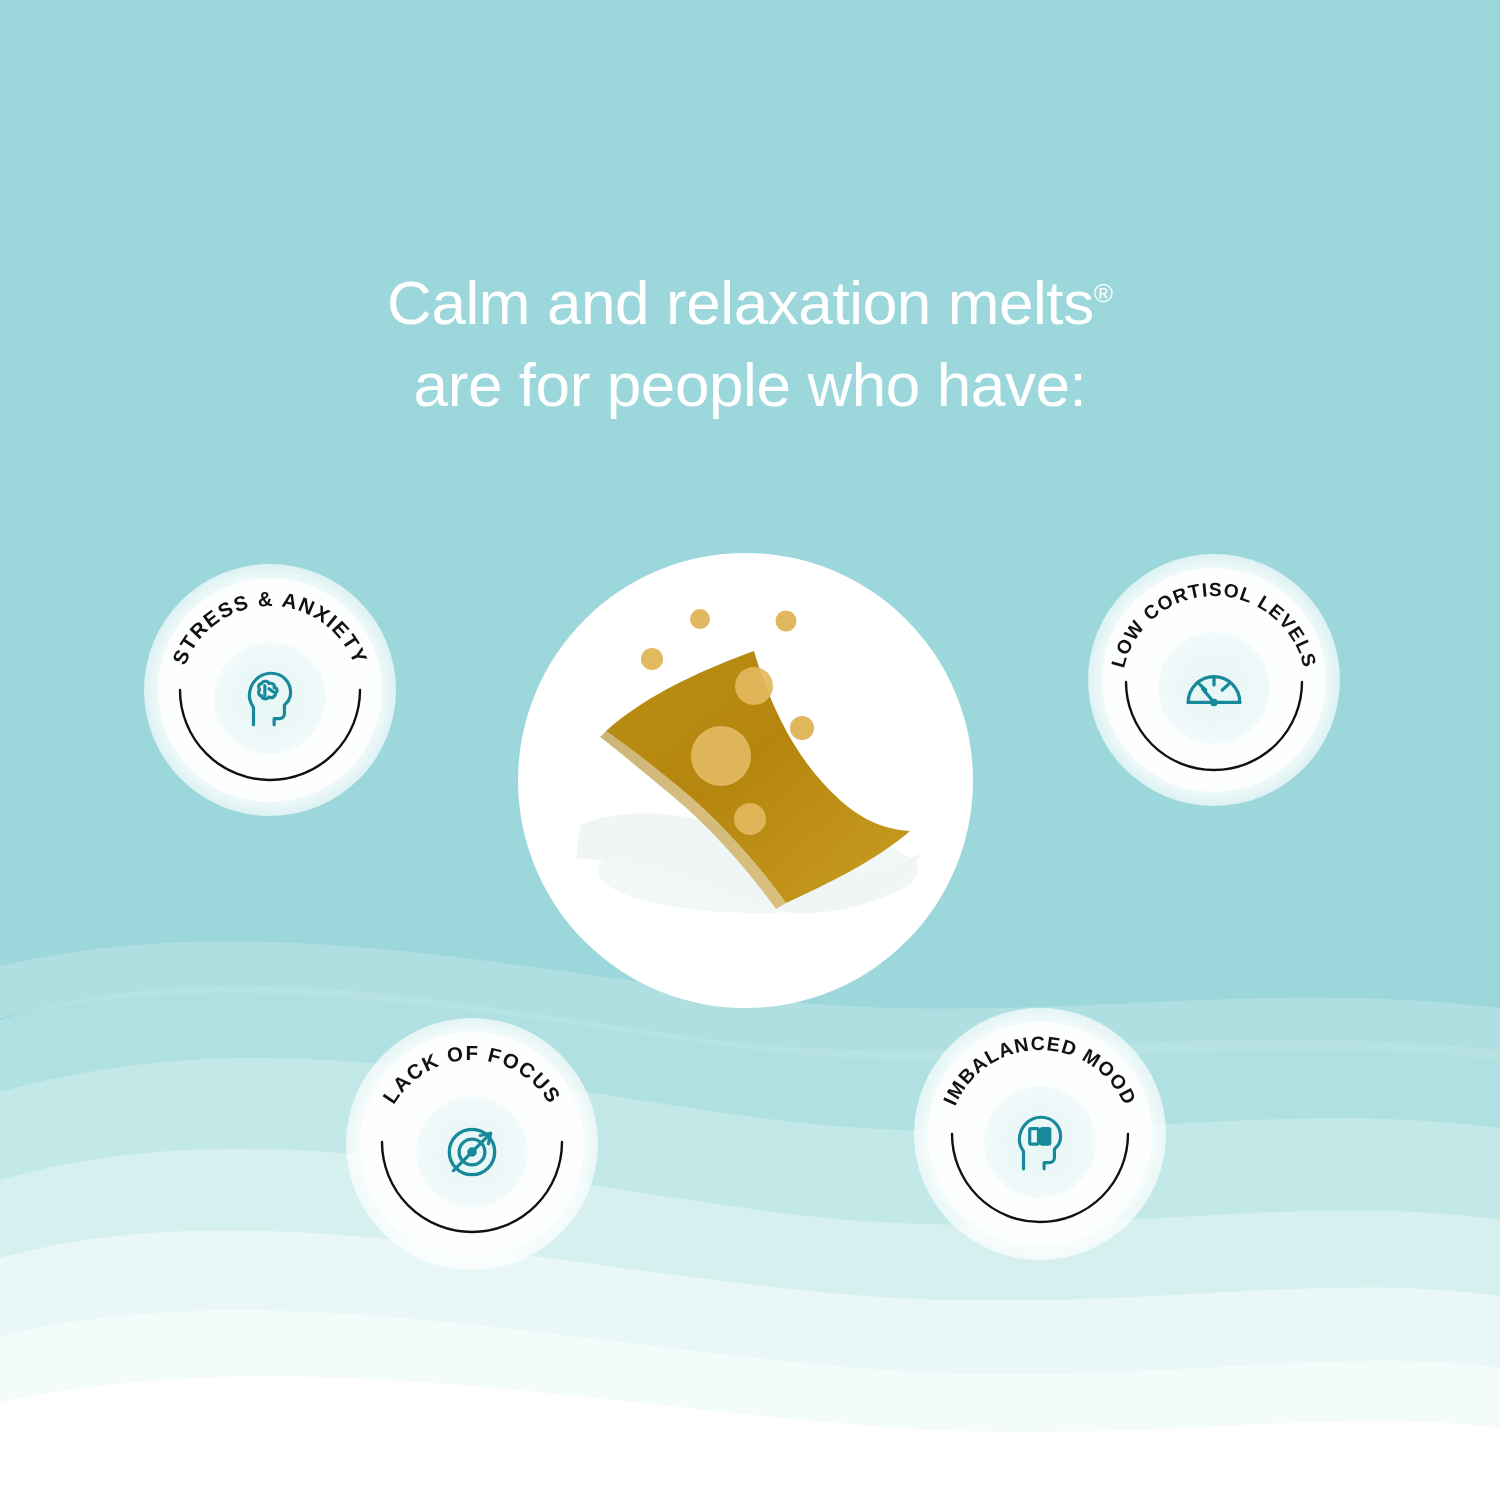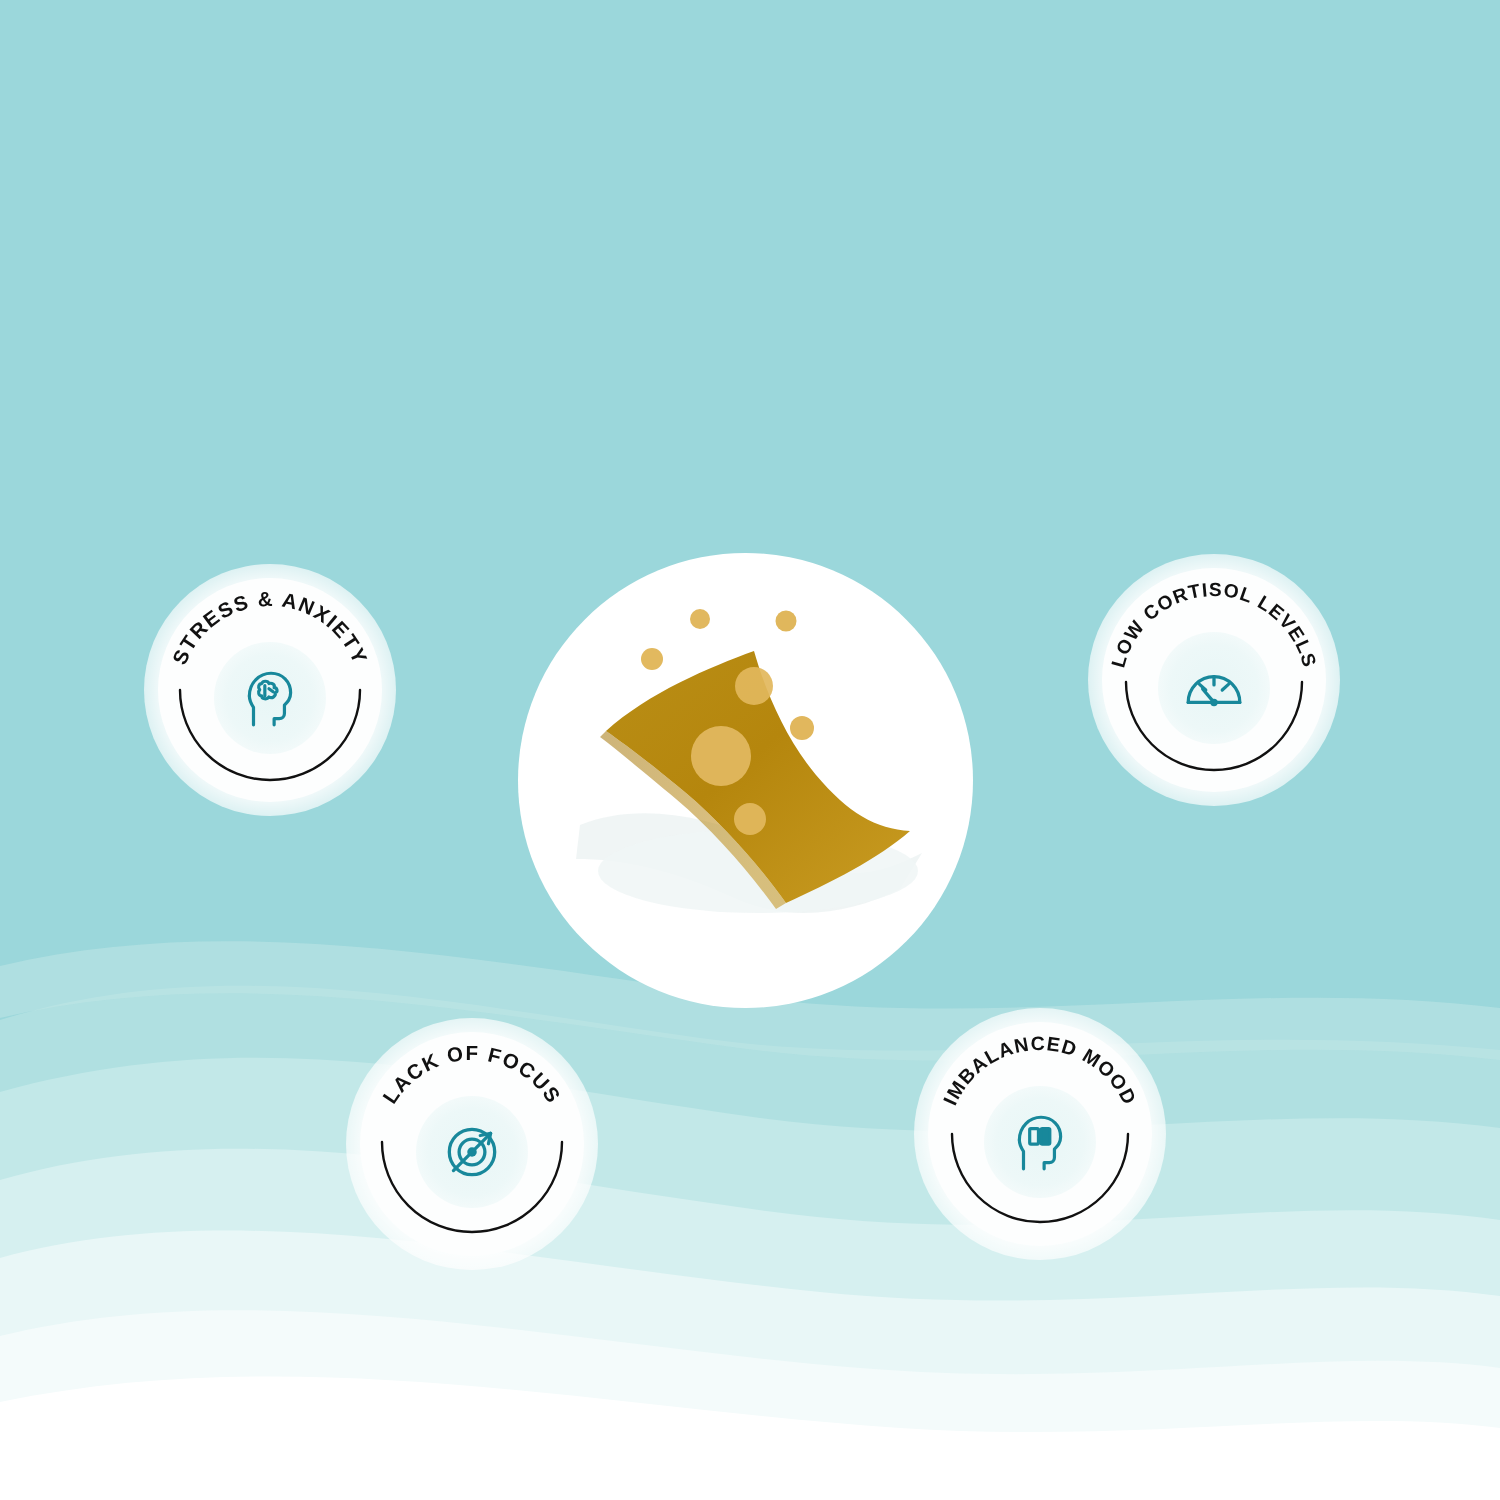--- a/index.html
+++ b/index.html
@@ -147,20 +147,24 @@
 
     <path fill="#e9f7f7" d="M0,1258 C 240,1192 520,1262 820,1292 C 1100,1320 1300,1268 1500,1296 L1500,1500 L0,1500 Z"></path>
 
     <path fill="#f4fbfb" d="M0,1336 C 260,1272 560,1344 860,1368 C 1130,1390 1320,1344 1500,1368 L1500,1500 L0,1500 Z"></path>
 
     <path fill="#ffffff" d="M0,1402 C 300,1340 600,1408 900,1428 C 1150,1444 1330,1406 1500,1428 L1500,1500 L0,1500 Z"></path>
 
     <path fill="#bfe6e6" opacity="0.55" d="M0,966 C 230,912 460,958 740,996 C 1010,1032 1240,976 1500,1008 L1500,1060 C 1240,1028 1010,1084 740,1048 C 460,1010 230,964 0,1018 Z"></path>
   </svg>
 
+  <div id="headline">
+    <span class="ln"><span>Calm and relaxation melts</span><sup class="reg">®</sup></span>
+    <span class="ln">are for people who have:</span>
+  </div>
 
   <div id="product">
     <div class="disc"></div>
     <svg class="melt" viewBox="0 0 455 455" aria-hidden="true">
       <defs>
         <linearGradient id="goldGrad" x1="0" y1="0" x2="1" y2="1">
           <stop offset="0%" stop-color="#b98e16"></stop>
           <stop offset="45%" stop-color="#b5860d"></stop>
           <stop offset="100%" stop-color="#c99c22"></stop>
         </linearGradient>

